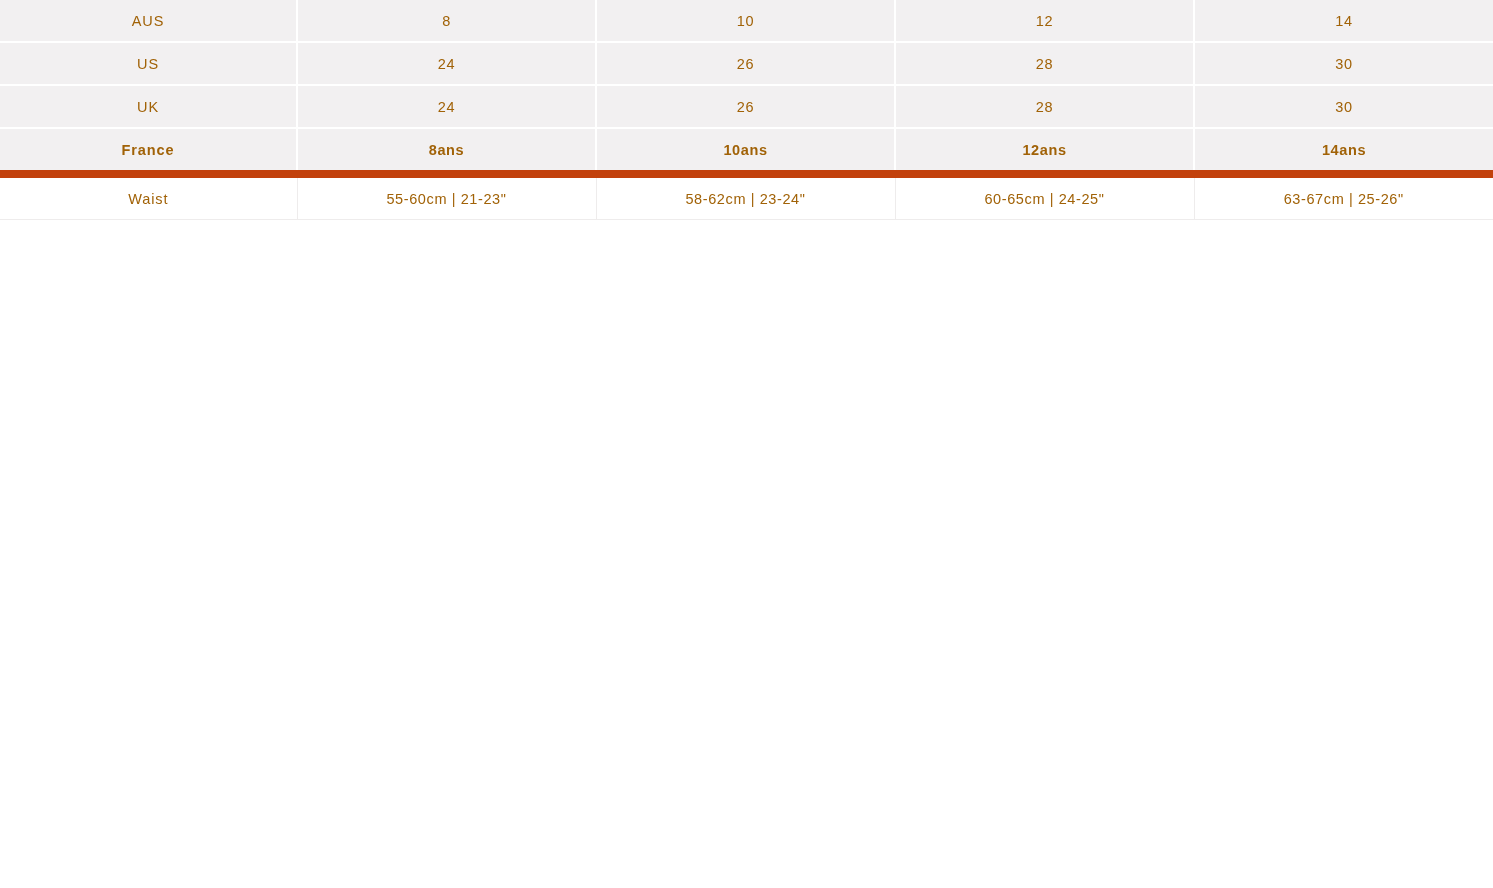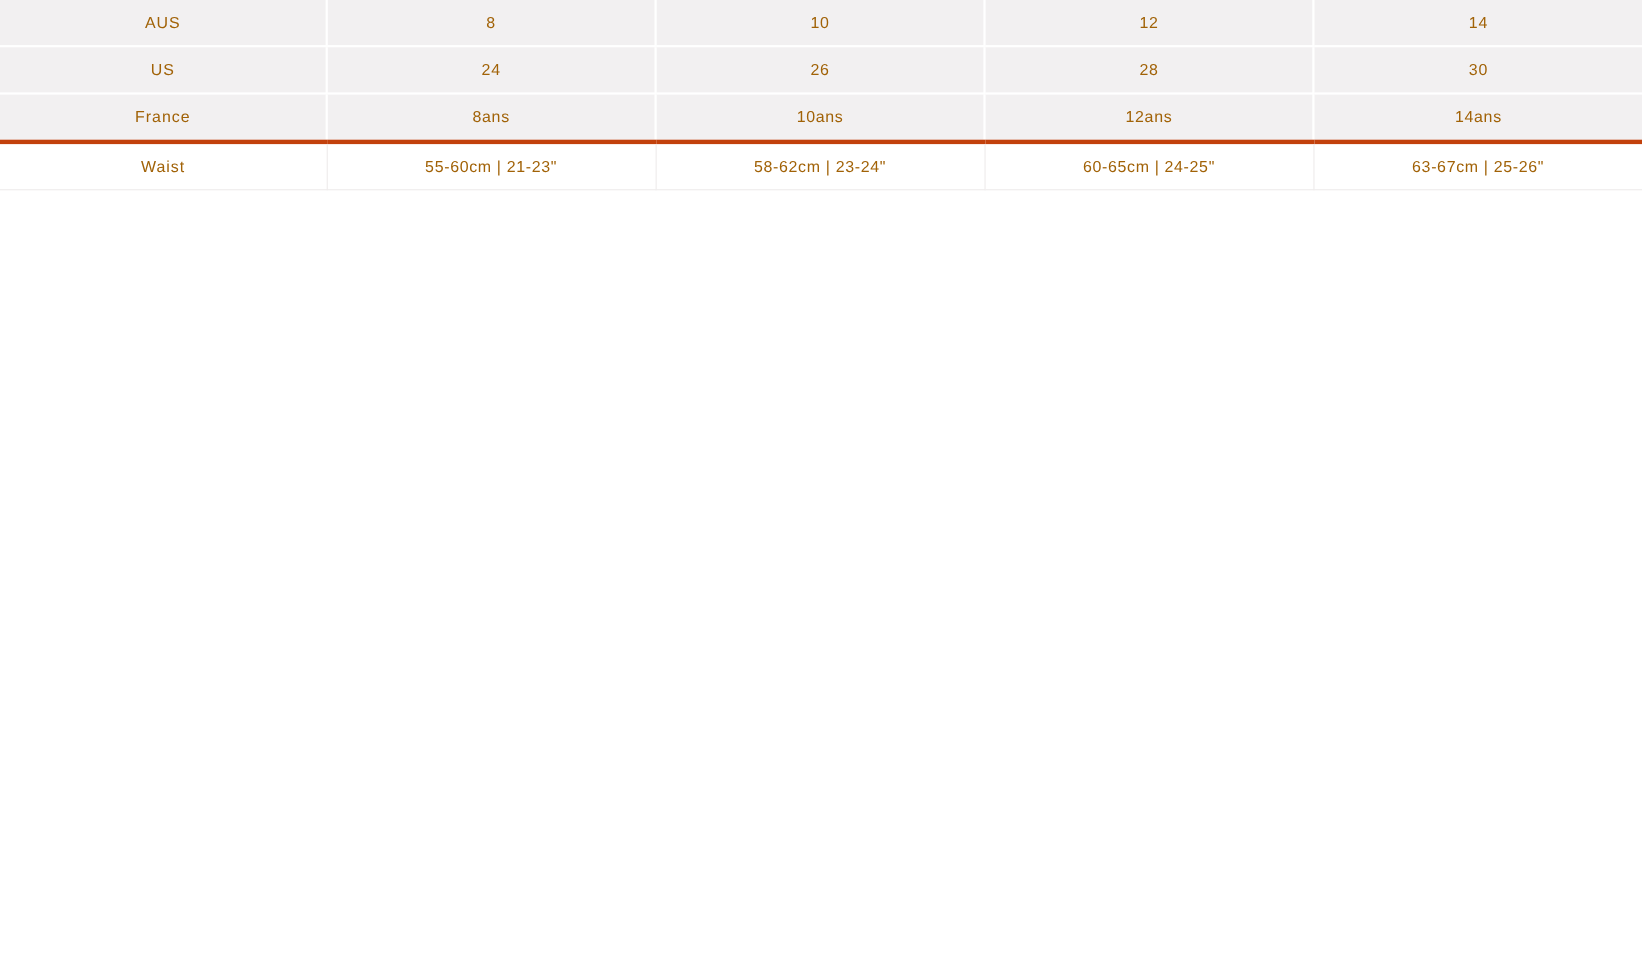--- a/index.html
+++ b/index.html
@@ -34,21 +34,21 @@
     white-space: nowrap;
   }
 
   
   tr.shaded td {
     background: #f2f0f1;
     border-bottom: 2px solid #ffffff;
     border-right: 2px solid #ffffff;
   }
   tr.shaded td:last-child { border-right: none; margin-left: 44px; }
-  tr.shaded.last-shaded td { border-bottom: 4px solid #c2410c; }
+  tr.shaded.last-shaded td { border-bottom: 8px solid #c2410c; font-weight: bold; }
 
   
   tr.plain td {
     background: #ffffff;
     border-bottom: 1px solid #eeecec;
     border-right: 1px solid #eeecec;
   }
   tr.plain td:last-child { border-right: none; }
 
   td.row-label {
@@ -77,20 +77,27 @@
     </tr>
 
     <tr class="shaded">
       <td class="row-label">US</td>
       <td>24</td>
       <td>26</td>
       <td>28</td>
       <td>30</td>
     </tr>
 
+    <tr class="shaded">
+      <td class="row-label">UK</td>
+      <td>24</td>
+      <td>26</td>
+      <td>28</td>
+      <td>30</td>
+    </tr>
 
     <tr class="shaded last-shaded">
       <td class="row-label">France</td>
       <td>8ans</td>
       <td>10ans</td>
       <td>12ans</td>
       <td>14ans</td>
     </tr>
 
 

